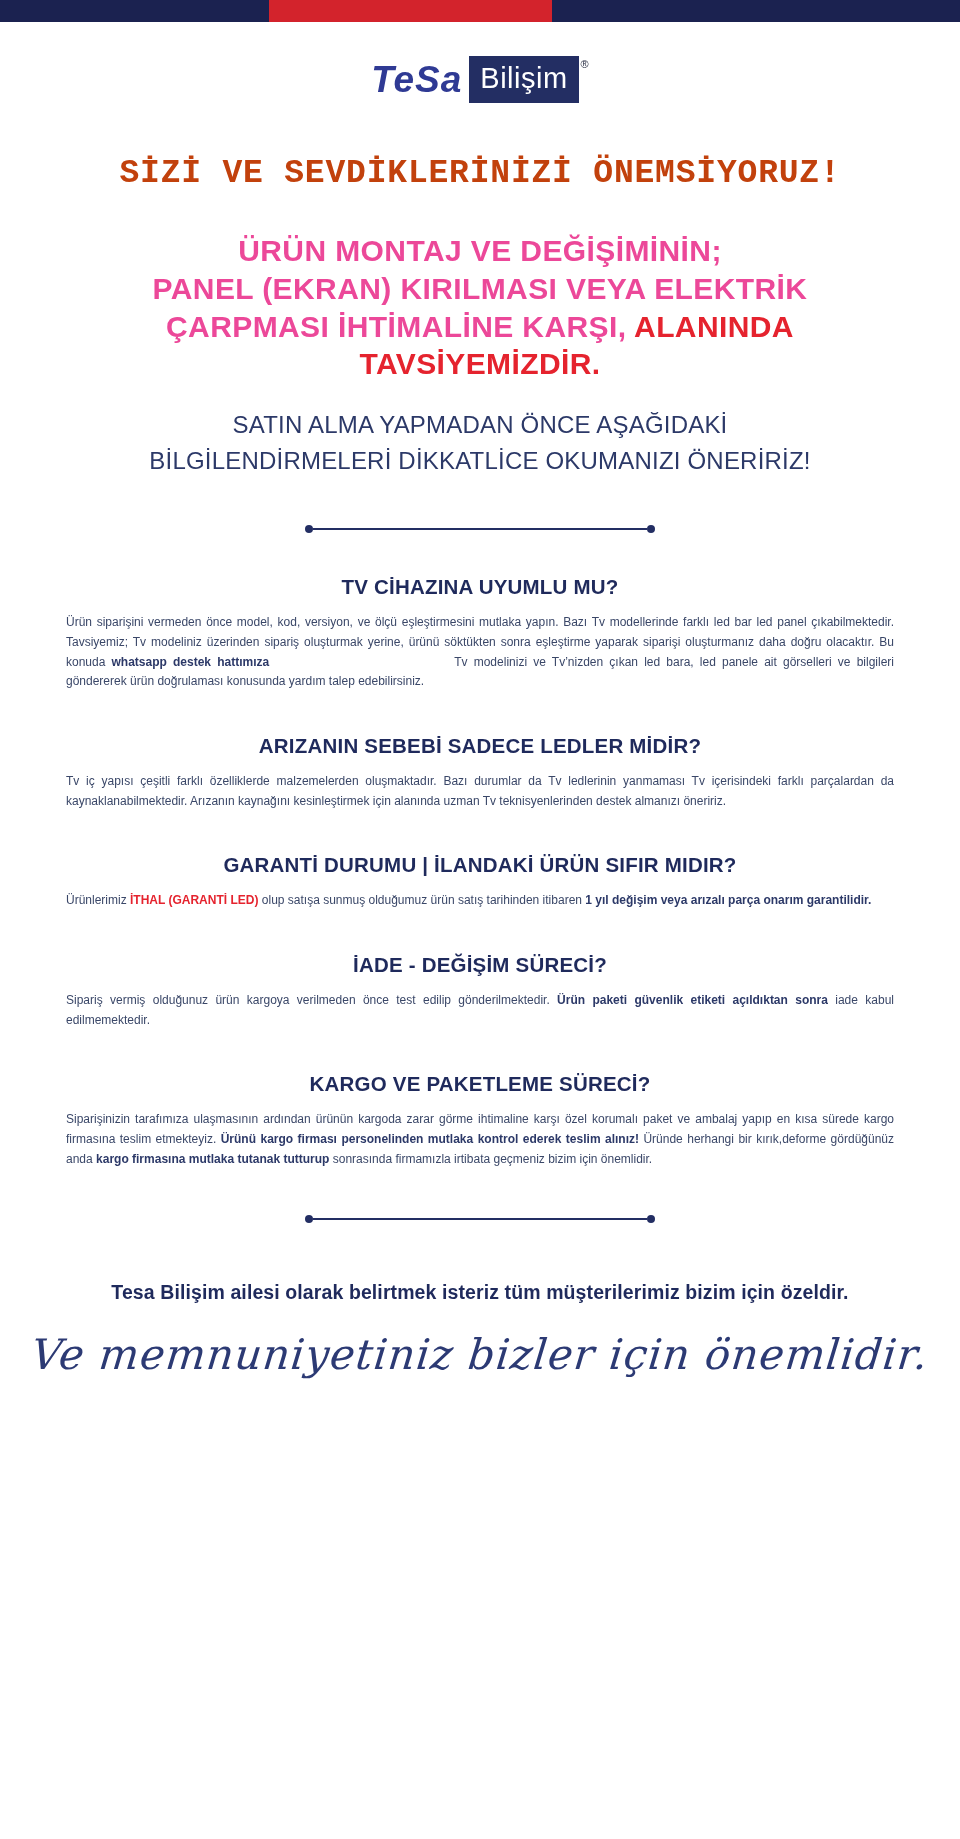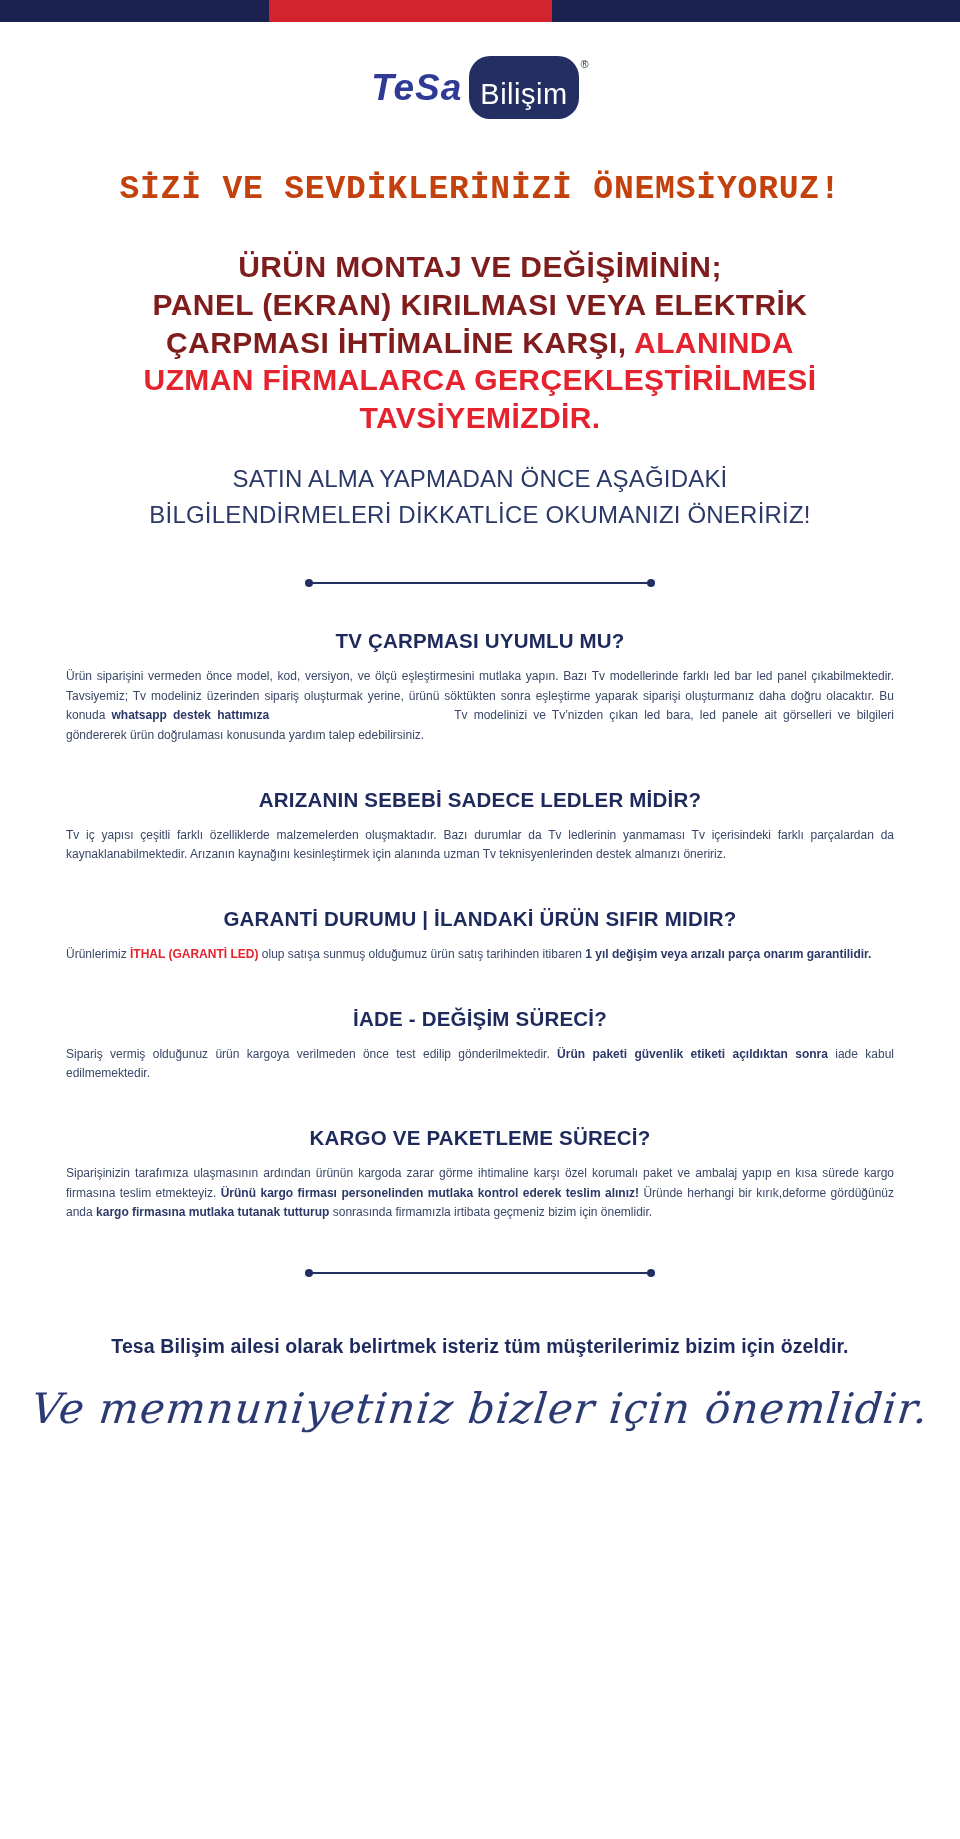--- a/index.html
+++ b/index.html
@@ -17,33 +17,33 @@
   .topbar-red { position: absolute; top: 0; bottom: 0; left: 28%; width: 29.5%; background: #d3232c; }
 
   
   .logo-row { display: flex; justify-content: center; align-items: center; margin-top: 34px; }
   .logo-left {
     font-style: italic; font-weight: bold; font-size: 37px;
     color: #2f3a94; letter-spacing: 1px; margin-right: 7px; line-height: 1; text-align: center;
   }
   .logo-box {
     background: #232e63; color: #ffffff; font-size: 29px; line-height: 1;
-    padding: 24px 11px 10px 11px; letter-spacing: 0.5px; font-weight: 400; border-radius: 21px;
+    padding: 8px 11px 10px 11px; letter-spacing: 0.5px; font-weight: 400;
   }
   .logo-reg { font-size: 11px; color: #2a2f45; align-self: flex-start; margin-left: 2px; margin-top: 2px; }
 
   
   .main-title {
     margin: 52px 0 8px 0; text-align: center;
     color: #c2410c; font-size: 33px; font-weight: 800; letter-spacing: 0.8px; font-family: Liberation Mono, monospace;
   }
 
   
   .hero { margin-top: 40px; text-align: center; font-size: 30px; font-weight: 600; line-height: 1.26; letter-spacing: 0.4px; }
-  .hero .navy { color: #7f1d1d; }
+  .hero .navy { color: #ec4899; }
   .hero .red  { color: #e5232e; }
 
   
   .notice { margin-top: 24px; text-align: center; color: #2c3968; font-size: 24px; font-weight: 500; line-height: 1.5; letter-spacing: 0.2px; }
 
   
   .divider { display: flex; align-items: center; width: 350px; margin: 46px auto 0 auto; }
   .divider .line { flex: 1; height: 2px; background: #232e63; }
   .divider .dot { width: 8px; height: 8px; border-radius: 50%; background: #232e63; }
 
@@ -87,36 +87,35 @@
     <span class="logo-box"><span>Bilişim</span></span>
     <span class="logo-reg">®</span>
   </div>
 
   <h1 class="main-title">SİZİ VE SEVDİKLERİNİZİ ÖNEMSİYORUZ!</h1>
 
   <div class="hero">
     <div><span class="navy">ÜRÜN MONTAJ VE DEĞİŞİMİNİN;</span></div>
     <div><span class="navy">PANEL (EKRAN) KIRILMASI VEYA ELEKTRİK</span></div>
     <div><span class="navy">ÇARPMASI İHTİMALİNE KARŞI,</span> <span class="red">ALANINDA</span></div>
-    <div><span class="red">UZMAN FİRMALARCA GERÇEKLEŞTİRİLMESİ</span></div>
     <div><span class="red">TAVSİYEMİZDİR.</span></div>
   </div>
 
   <div class="notice">
     <div>SATIN ALMA YAPMADAN ÖNCE AŞAĞIDAKİ</div>
     <div>BİLGİLENDİRMELERİ DİKKATLİCE OKUMANIZI ÖNERİRİZ!</div>
   </div>
 
   <div class="divider">
     <span class="dot"></span>
     <span class="line"></span>
     <span class="dot"></span>
   </div>
 
-  <h2 class="section-heading">TV ÇARPMASI UYUMLU MU?</h2>
+  <h2 class="section-heading">TV CİHAZINA UYUMLU MU?</h2>
   <p class="para"><span>Ürün siparişini vermeden önce model, kod, versiyon, ve ölçü eşleştirmesini mutlaka yapın. Bazı Tv modellerinde farklı led bar  led panel çıkabilmektedir.  Tavsiyemiz; Tv modeliniz üzerinden sipariş oluşturmak yerine, ürünü söktükten sonra eşleştirme yaparak siparişi oluşturmanız daha doğru olacaktır. Bu konuda </span><span class="b">whatsapp destek hattımıza</span><span class="gap"></span><span>Tv modelinizi ve Tv’nizden çıkan led bara, led panele ait görselleri ve bilgileri göndererek ürün doğrulaması konusunda yardım talep edebilirsiniz.</span></p>
 
   <h2 class="section-heading">ARIZANIN SEBEBİ SADECE LEDLER MİDİR?</h2>
   <p class="para"><span>Tv iç yapısı çeşitli farklı özelliklerde malzemelerden oluşmaktadır. Bazı durumlar da Tv ledlerinin yanmaması Tv içerisindeki farklı parçalardan da kaynaklanabilmektedir. Arızanın kaynağını kesinleştirmek için alanında uzman Tv teknisyenlerinden destek almanızı öneririz.</span></p>
 
   <h2 class="section-heading">GARANTİ DURUMU | İLANDAKİ ÜRÜN SIFIR MIDIR?</h2>
   <p class="para"><span>Ürünlerimiz </span><span class="rb">İTHAL (GARANTİ LED)</span><span> olup satışa sunmuş olduğumuz ürün satış tarihinden itibaren </span><span class="b">1 yıl değişim veya arızalı parça onarım garantilidir.</span></p>
 
   <h2 class="section-heading">İADE - DEĞİŞİM SÜRECİ?</h2>
   <p class="para"><span>Sipariş vermiş olduğunuz ürün kargoya verilmeden önce test edilip gönderilmektedir. </span><span class="b">Ürün paketi güvenlik etiketi açıldıktan sonra</span><span> iade kabul edilmemektedir.</span></p>

